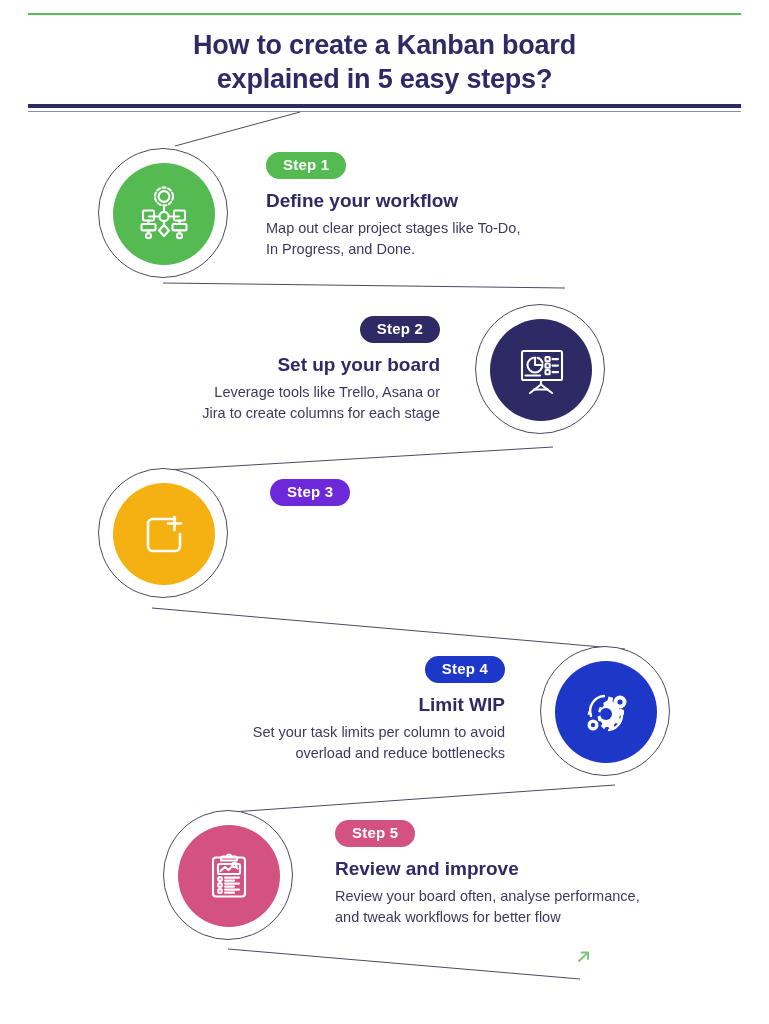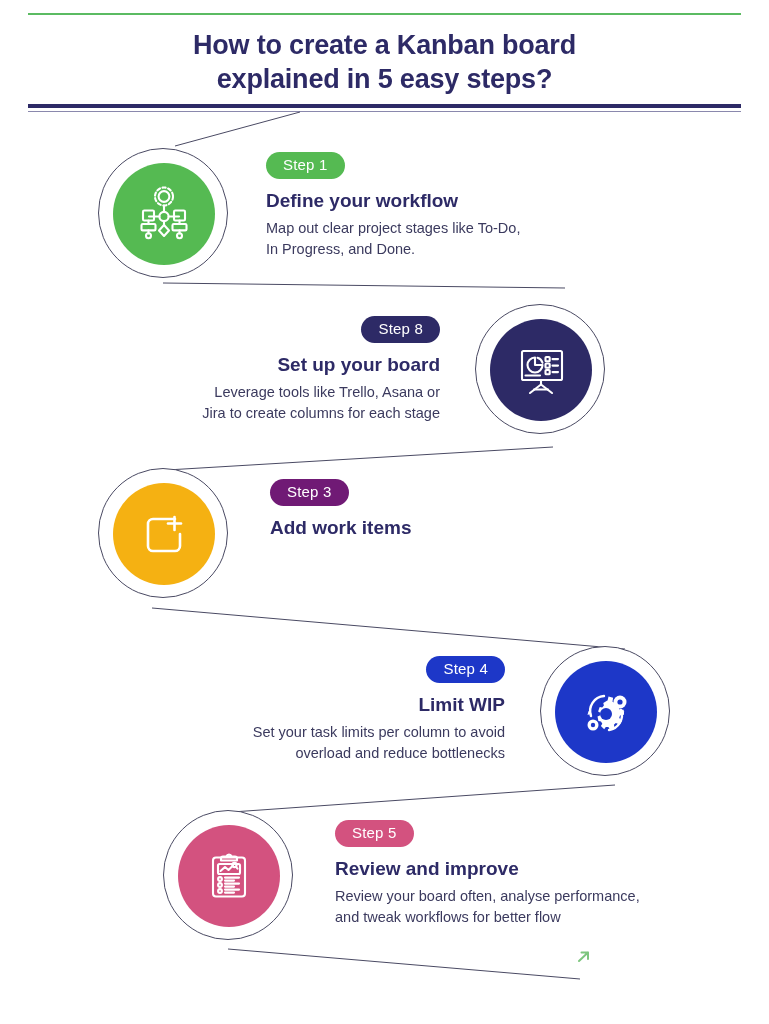--- a/index.html
+++ b/index.html
@@ -42,21 +42,21 @@
   }
   .disc svg{display:block;}
 
   .text-col{position:absolute;}
   .text-col.left{text-align:left;}
   .text-col.right{text-align:right;}
 
   .pill{
     display:inline-block;border-radius:16px;
     padding:5px 17px 6px 17px;
-    color:#ffffff;font-size:15px;font-weight:normal;letter-spacing:0.2px;
+    color:#ffffff;font-size:15px;font-weight:bold;letter-spacing:0.2px;
     line-height:1.05;
   }
   .step-title{
     color:#2D2A66;font-size:19px;font-weight:bold;
     margin-top:11px;line-height:1.2;
   }
   .step-desc{
     color:#3b3a5e;font-size:14.5px;line-height:1.45;margin-top:5px;
     white-space:pre-line;
   }
@@ -156,43 +156,42 @@
             <line x1="15.5" y1="36.5" x2="30" y2="36.5"></line>
             <line x1="31" y1="41" x2="31" y2="45.5"></line>
             <line x1="31" y1="45.5" x2="20" y2="54"></line>
             <line x1="31" y1="45.5" x2="42" y2="54"></line>
             <line x1="24" y1="50.5" x2="38" y2="50.5"></line>
           </g>
         </svg>
       </div>
     </div>
     <div class="text-col right" style="left:140px;top:316px;width:300px;">
-      <span class="pill" id="pill2" style="background: rgb(45, 42, 102);">Step 8</span>
+      <span class="pill" id="pill2" style="background: rgb(45, 42, 102);">Step 2</span>
       <div class="step-title">Set up your board</div>
       <div class="step-desc">Leverage tools like Trello, Asana or
 Jira to create columns for each stage</div>
     </div>
   </div>
 
   <div class="step">
     <div class="circle-wrap" style="left:98px;top:468px;">
       <div class="ring"></div>
       <div class="disc" id="disc3" style="background: rgb(245, 177, 18);">
         <svg width="58" height="58" viewBox="0 0 58 58">
           <g fill="none" stroke="#ffffff" stroke-width="2.6" stroke-linecap="round" stroke-linejoin="round">
             <path d="M40 14 H18 a5 5 0 0 0 -5 5 V41 a5 5 0 0 0 5 5 H40 a5 5 0 0 0 5 -5 V29"></path>
             <line x1="39.5" y1="12" x2="39.5" y2="25"></line>
             <line x1="33" y1="18.5" x2="46" y2="18.5"></line>
           </g>
         </svg>
       </div>
     </div>
     <div class="text-col left" style="left:270px;top:479px;width:420px;">
-      <span class="pill" id="pill3" style="background: #701a75;">Step 3</span>
-      <div class="step-title">Add work items</div>
+      <span class="pill" id="pill3" style="background: #6d28d9;">Step 3</span>
     </div>
   </div>
 
   <div class="step">
     <div class="circle-wrap" style="left:540px;top:646px;">
       <div class="ring"></div>
       <div class="disc" id="disc4" style="background: rgb(29, 55, 200);">
         <svg width="64" height="64" viewBox="0 0 64 64">
           <g fill="#ffffff">
             <path d="M31 20.5 l2.6 .0 .9 -4.0 4.6 1.2 -.6 4.0 2.3 1.4 3.3 -2.4 3.1 3.5 -2.7 3.0 1.1 2.4 4.1 .2 .3 4.7 -4.0 .9 -.8 2.5 3.0 2.8 -2.6 3.9 -3.8 -1.6 -1.9 1.8 1.0 4.0 -4.4 1.7 -2.1 -3.5 -2.6 .1 -1.6 2.1 -3.3 -3.3 1.4 -2.2 -1.3 -2.3 -2.6 -.3 -.9 -4.6 2.4 -1.1 .4 -2.6 -2.2 -1.4 1.6 -4.4 2.5 .6 1.7 -2.0 -.6 -2.5 4.0 -2.5 z"></path>

